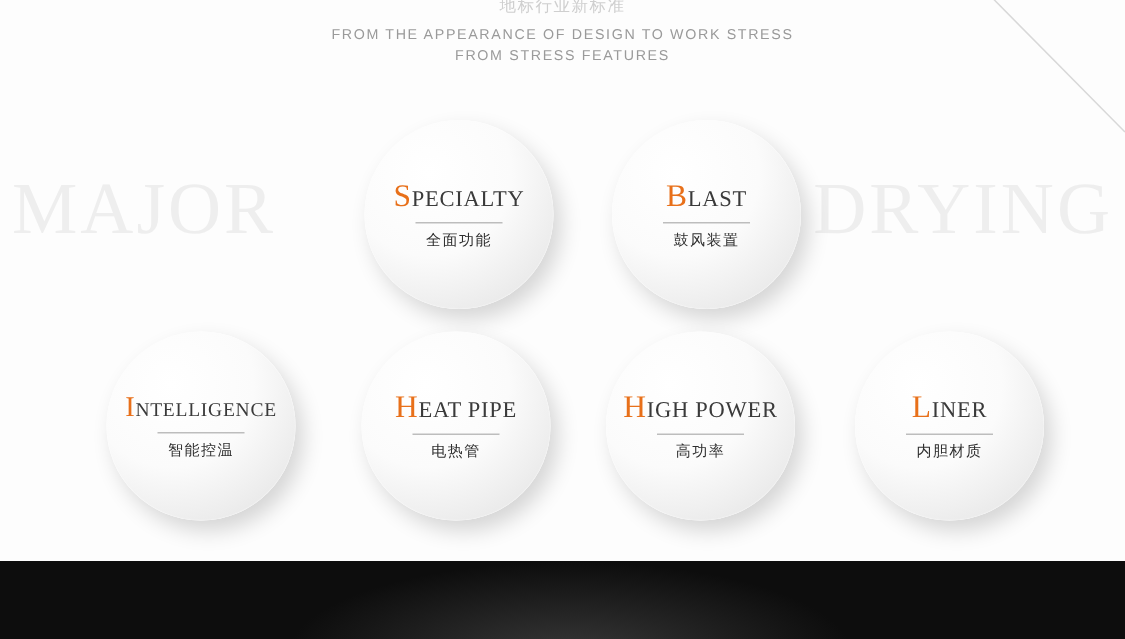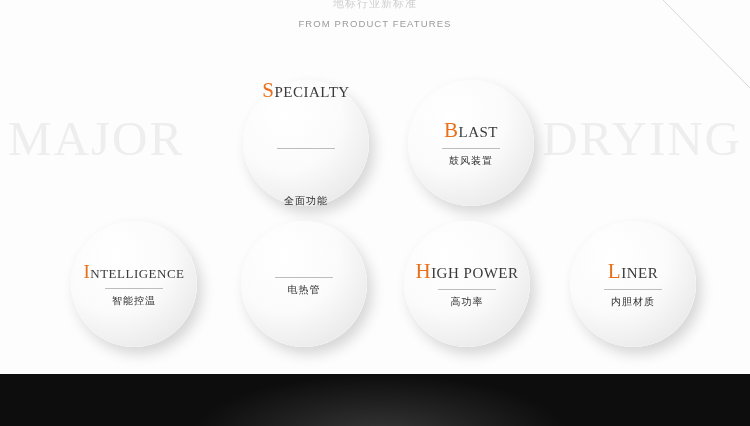--- a/index.html
+++ b/index.html
@@ -129,33 +129,34 @@
   }
 </style>
 </head>
 <body>
 
 <div class="stage">
 
   <div class="top-faint">地标行业新标准</div>
 
   <div class="subtitle">
-    <div>FROM PRODUCT FEATURES</div>
+    <div>FROM THE APPEARANCE OF DESIGN TO WORK STRESS</div>
+    <div>FROM STRESS FEATURES</div>
   </div>
 
   <div class="ghost ghost-left">MAJOR</div>
   <div class="ghost ghost-right">DRYING</div>
 
   <div class="diag">
     <svg width="140" height="95" viewBox="0 0 140 95">
       <line x1="48" y1="-5" x2="140" y2="88" stroke="#d8d8d8" stroke-width="1"></line>
     </svg>
   </div>
 
-  <div class="circle" style="left:243px; top:80px;gap:40px;">
+  <div class="circle" style="left:243px; top:80px;">
     <div class="c-en">
       <span class="cap" style="color: rgb(232, 112, 26);">S</span><span>PECIALTY</span>
     </div>
     <div class="c-sep"></div>
     <div class="c-cn">全面功能</div>
   </div>
 
   <div class="circle" style="left:71px; top:221px;">
     <div class="c-en" style="font-size:13px;">
       <span class="cap" style="font-size: 19px; color: rgb(232, 112, 26);">I</span><span>NTELLIGENCE</span>
@@ -166,20 +167,23 @@
 
   <div class="circle" style="left:408px; top:80px;">
     <div class="c-en">
       <span class="cap" style="color: rgb(232, 112, 26);">B</span><span>LAST</span>
     </div>
     <div class="c-sep"></div>
     <div class="c-cn">鼓风装置</div>
   </div>
 
   <div class="circle" style="left:241px; top:221px;">
+    <div class="c-en">
+      <span class="cap" style="color: rgb(232, 112, 26);">H</span><span>EAT PIPE</span>
+    </div>
     <div class="c-sep"></div>
     <div class="c-cn">电热管</div>
   </div>
 
   <div class="circle" style="left:570px; top:221px;">
     <div class="c-en">
       <span class="cap" style="color: rgb(232, 112, 26);">L</span><span>INER</span>
     </div>
     <div class="c-sep"></div>
     <div class="c-cn">内胆材质</div>

